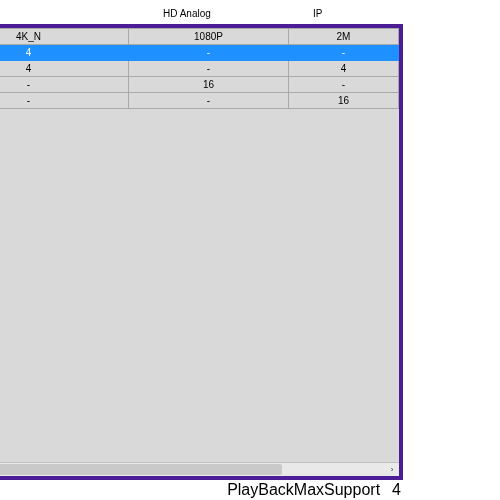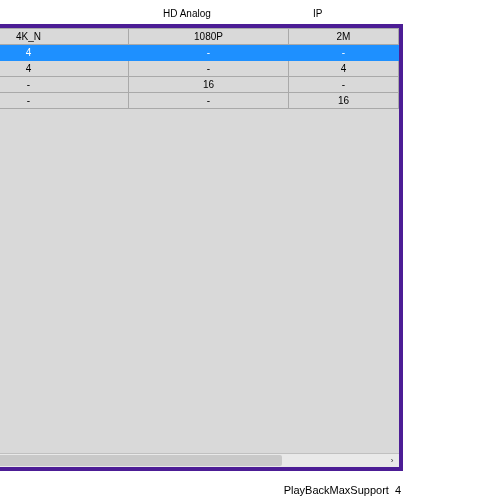--- a/index.html
+++ b/index.html
@@ -109,24 +109,23 @@
     top: 1px; bottom: 1px;
     left: 0; width: 78%;
     background: #c9c9c9;
     border-radius: 2px;
   }
 
   .footer {
     height: 20px;
     display: flex;
     align-items: center;
-    font-size: 11px;
+    font-size: 16px;
     padding: 0 2px;
-    gap: 6px;
-    margin-top: 9px;
+    gap: 12px;
   }
 </style>
 </head>
 <body>
 
 <div class="window">
 
   <div class="header-row">
     <div class="header-spacer1"></div>
     <div class="header-label">HD Analog</div>

